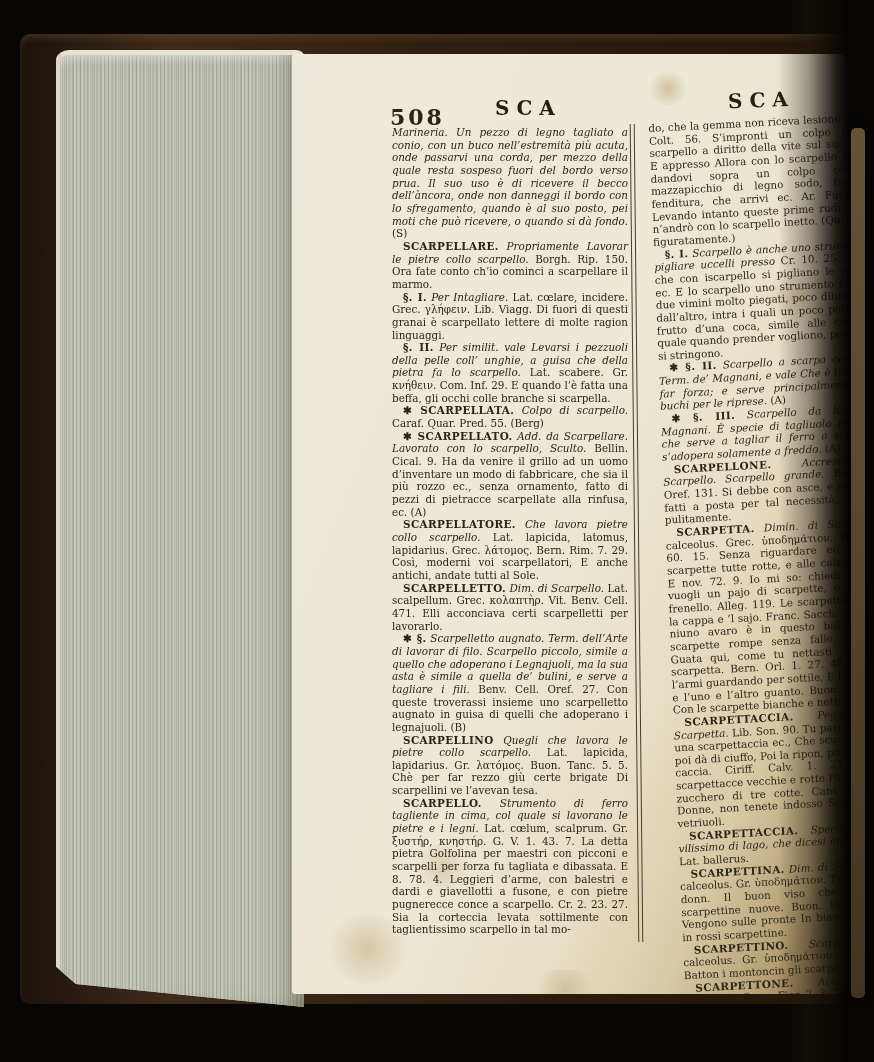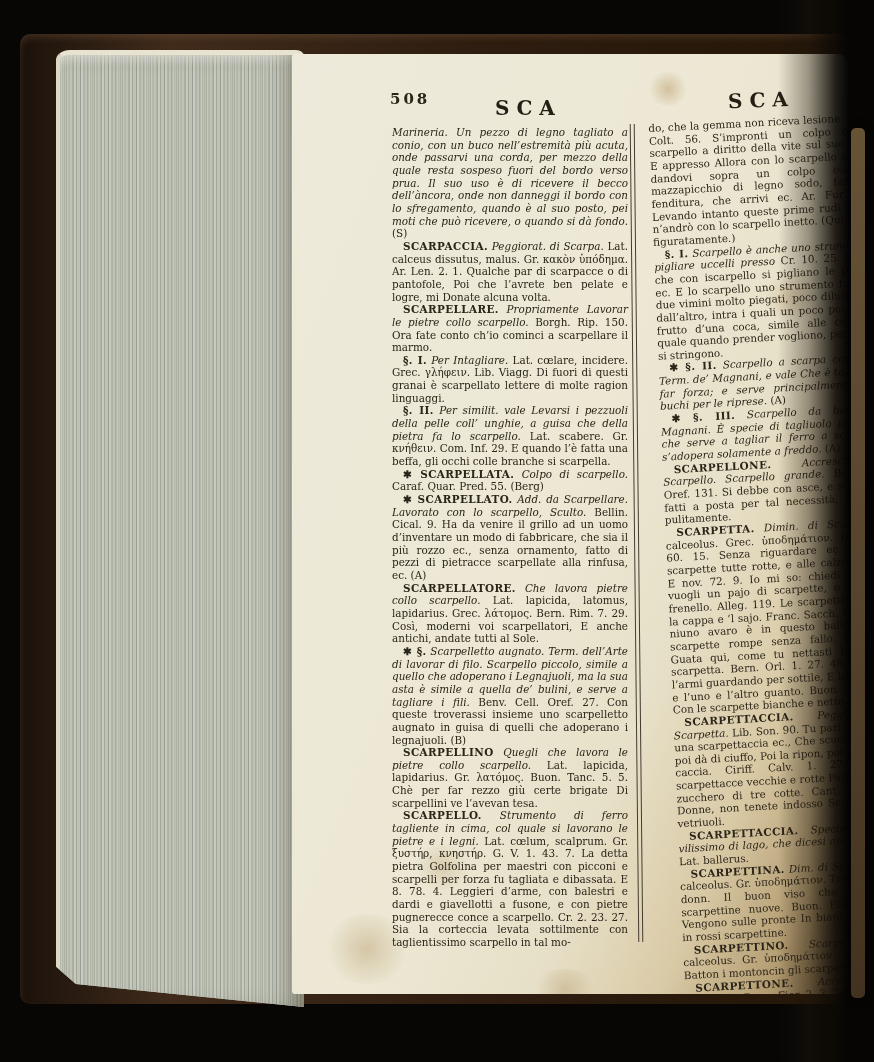--- a/index.html
+++ b/index.html
@@ -39,22 +39,22 @@
     z-index:3;
   }
   .stain{position:absolute;border-radius:50%;pointer-events:none;}
   .stain.s1{left:355px;top:18px;width:42px;height:34px;background:radial-gradient(circle,rgba(165,120,55,.35),rgba(165,120,55,0) 70%);}
   .stain.s2{left:470px;top:220px;width:56px;height:48px;background:radial-gradient(circle,rgba(150,110,50,.22),rgba(150,110,50,0) 70%);}
   .stain.s3{left:30px;top:860px;width:90px;height:70px;background:radial-gradient(circle,rgba(160,120,60,.30),rgba(160,120,60,0) 70%);}
   .stain.s4{left:120px;top:790px;width:60px;height:46px;background:radial-gradient(circle,rgba(150,115,55,.22),rgba(150,115,55,0) 70%);}
   .stain.s5{left:238px;top:915px;width:70px;height:40px;background:radial-gradient(circle,rgba(150,115,55,.25),rgba(150,115,55,0) 70%);}
 
   .pagenum{
-    position:absolute;left:98px;top:36px;
-    font-size:15px;letter-spacing:3px;color:#2b2418;font-weight:bold;
+    position:absolute;left:98px;top:50px;
+    font-size:22px;letter-spacing:3px;color:#2b2418;font-weight:bold;
   }
   .runhead{
     font-size:20px;letter-spacing:7px;color:#241e14;font-weight:bold;
     position:absolute;
   }
   .runhead.left{left:203px;top:42px;}
   .runhead.right{left:436px;top:34px;transform:rotate(-2deg);}
 
   .divider{
     position:absolute;left:342px;top:70px;height:818px;width:3px;
@@ -107,25 +107,20 @@
   <div class="divider"></div>
 
   <div class="col col-left">
 
   <p class="entry cont">
         <span class="head"></span>
         <span class="lead">Marineria. Un pezzo di legno tagliato a conio, con un buco nell’estremità più acuta, onde passarvi una corda, per mezzo della quale resta sospeso fuori del bordo verso prua. Il suo uso è di ricevere il becco dell’àncora, onde non danneggi il bordo con lo sfregamento, quando è al suo posto, pei moti che può ricevere, o quando si dà fondo.</span>
         <span class="body">(S)</span>
       </p>
       <p class="entry">
-        <span class="head">SCARPACCIA.</span>
-        <span class="lead">Peggiorat. di Scarpa.</span>
-        <span class="body">Lat. calceus dissutus, malus. Gr. κακὸν ὑπόδημα. Ar. Len. 2. 1. Qualche par di scarpacce o di pantofole, Poi che l’avrete ben pelate e logre, mi Donate alcuna volta.</span>
-      </p>
-      <p class="entry">
         <span class="head">SCARPELLARE.</span>
         <span class="lead">Propriamente Lavorar le pietre collo scarpello.</span>
         <span class="body">Borgh. Rip. 150. Ora fate conto ch’io cominci a scarpellare il marmo.</span>
       </p>
       <p class="entry">
         <span class="head">§. I.</span>
         <span class="lead">Per Intagliare.</span>
         <span class="body">Lat. cœlare, incidere. Grec. γλήφειν. Lib. Viagg. Di fuori di questi granai è scarpellato lettere di molte ragion linguaggi.</span>
       </p>
       <p class="entry">
@@ -140,20 +135,25 @@
       </p>
       <p class="entry">
         <span class="head">✱ SCARPELLATO.</span>
         <span class="lead">Add. da Scarpellare. Lavorato con lo scarpello, Sculto.</span>
         <span class="body">Bellin. Cical. 9. Ha da venire il grillo ad un uomo d’inventare un modo di fabbricare, che sia il più rozzo ec., senza ornamento, fatto di pezzi di pietracce scarpellate alla rinfusa, ec. (A)</span>
       </p>
       <p class="entry">
         <span class="head">SCARPELLATORE.</span>
         <span class="lead">Che lavora pietre collo scarpello.</span>
         <span class="body">Lat. lapicida, latomus, lapidarius. Grec. λάτομος. Bern. Rim. 7. 29. Così, moderni voi scarpellatori, E anche antichi, andate tutti al Sole.</span>
+      </p>
+      <p class="entry">
+        <span class="head">SCARPELLETTO.</span>
+        <span class="lead">Dim. di Scarpello.</span>
+        <span class="body">Lat. scalpellum. Grec. κολαπτὴρ. Vit. Benv. Cell. 471. Elli acconciava certi scarpelletti per lavorarlo.</span>
       </p>
       <p class="entry">
         <span class="head">✱ §.</span>
         <span class="lead">Scarpelletto augnato. Term. dell’Arte di lavorar di filo. Scarpello piccolo, simile a quello che adoperano i Legnajuoli, ma la sua asta è simile a quella de’ bulini, e serve a tagliare i fili.</span>
         <span class="body">Benv. Cell. Oref. 27. Con queste troverassi insieme uno scarpelletto augnato in guisa di quelli che adoperano i legnajuoli. (B)</span>
       </p>
       <p class="entry">
         <span class="head">SCARPELLINO</span>
         <span class="lead">Quegli che lavora le pietre collo scarpello.</span>
         <span class="body">Lat. lapicida, lapidarius. Gr. λατόμος. Buon. Tanc. 5. 5. Chè per far rezzo giù certe brigate Di scarpellini ve l’avevan tesa.</span>

